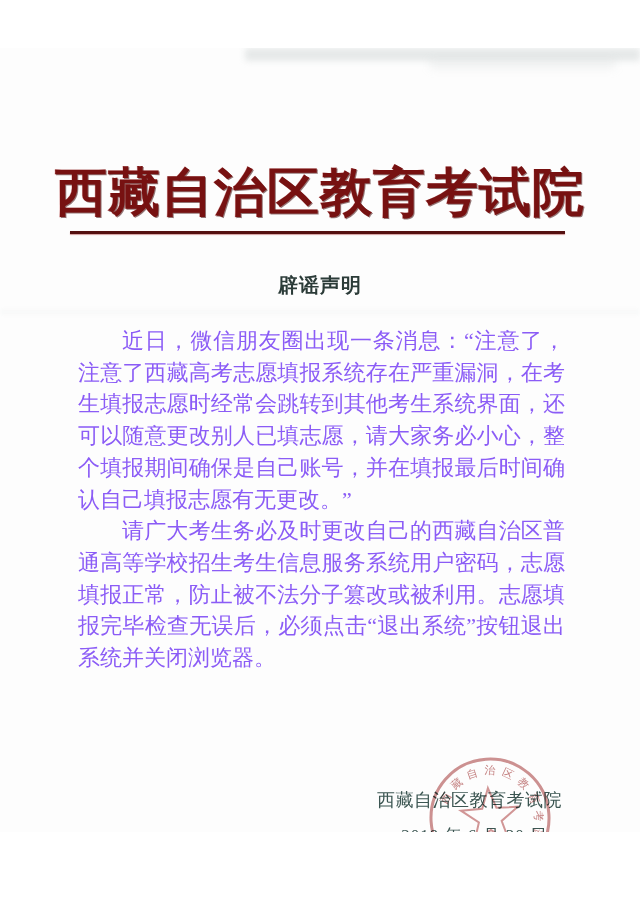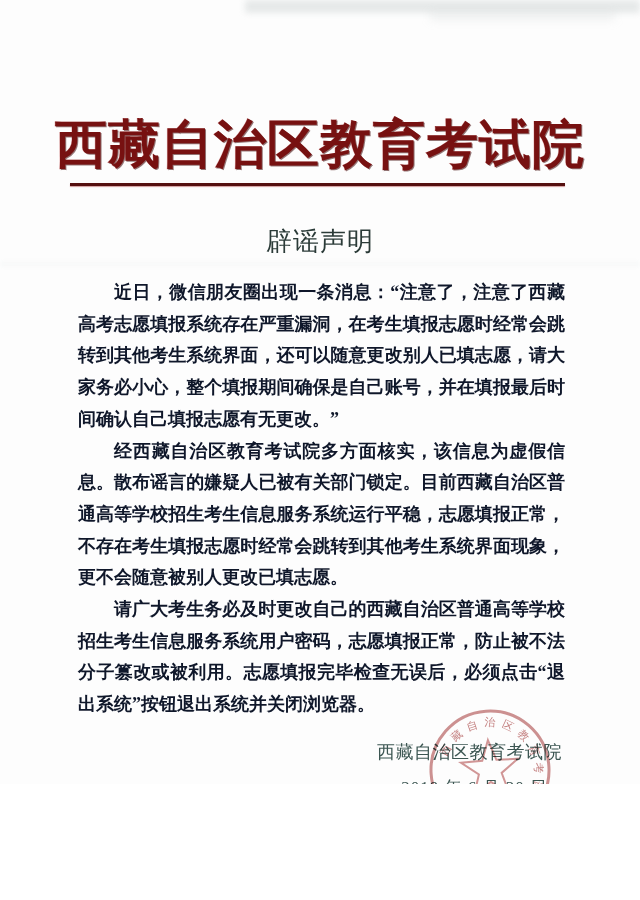--- a/index.html
+++ b/index.html
@@ -2,20 +2,21 @@
 <html><head>
 <meta charset="utf-8">
 <style>
   html,body{margin:0;padding:0;}
   .page{
     position:relative;
     width:640px;height:784px;
     background:#fdfdfd;
     overflow:hidden;
     font-family:"Liberation Serif","DejaVu Serif",serif;
+    margin-top:48px;
   }
   
   .smudge{position:absolute;pointer-events:none;}
   .smudge-a{left:245px;top:0;width:395px;height:13px;background:rgba(178,188,188,.30);filter:blur(3px);}
   .smudge-b{left:430px;top:12px;width:185px;height:9px;background:rgba(188,196,196,.18);filter:blur(4px);}
   .smudge-c{left:0;top:262px;width:640px;height:4px;background:rgba(200,206,206,.12);filter:blur(2px);}
 
   .letterhead{
     position:absolute;left:0;top:116px;width:640px;
     text-align:center;
@@ -26,31 +27,30 @@
     white-space:nowrap;
   }
   .red-rule{
     position:absolute;left:70px;top:183px;width:495px;height:3px;
     background:#551010;
     box-shadow:0 1px 1px rgba(160,40,40,.45);
   }
   .doc-title{
     position:absolute;left:0;top:224px;width:640px;
     text-align:center;
-    font-size:26px;font-weight:400;
+    font-size:20px;font-weight:700;
     color:#2b3b38;
     letter-spacing:1px;
   }
   .body-text{
     position:absolute;left:78px;top:277px;width:487px;
-    font-size:18px;line-height:31.7px;
-    color:#0f172a;
+    font-size:22px;line-height:31.7px;
+    color:#8b5cf6;
     text-align:justify;
     text-justify:inter-ideograph;
-    font-weight:bold;
   }
   .body-text p{margin:0;text-indent:2em;}
   .sign-block{
     position:absolute;left:0;top:741px;width:562px;
     text-align:right;
     color:#3c5652;
   }
   .sign-name{font-size:18px;line-height:22px;letter-spacing:0.5px;}
   .sign-date{font-size:17px;line-height:22px;margin-top:14px;padding-right:14px;letter-spacing:1px;}
   .page-number{
@@ -76,21 +76,20 @@
   <div class="smudge smudge-c"></div>
 
   <div class="letterhead">西藏自治区教育考试院</div>
 
   <div class="red-rule"></div>
 
   <div class="doc-title">辟谣声明</div>
 
   <div class="body-text">
     <p>近日，微信朋友圈出现一条消息：“注意了，注意了西藏高考志愿填报系统存在严重漏洞，在考生填报志愿时经常会跳转到其他考生系统界面，还可以随意更改别人已填志愿，请大家务必小心，整个填报期间确保是自己账号，并在填报最后时间确认自己填报志愿有无更改。”</p>
-    <p>经西藏自治区教育考试院多方面核实，该信息为虚假信息。散布谣言的嫌疑人已被有关部门锁定。目前西藏自治区普通高等学校招生考生信息服务系统运行平稳，志愿填报正常，不存在考生填报志愿时经常会跳转到其他考生系统界面现象，更不会随意被别人更改已填志愿。</p>
     <p>请广大考生务必及时更改自己的西藏自治区普通高等学校招生考生信息服务系统用户密码，志愿填报正常，防止被不法分子篡改或被利用。志愿填报完毕检查无误后，必须点击“退出系统”按钮退出系统并关闭浏览器。</p>
   </div>
 
   <div class="sign-block">
     <div class="sign-name">西藏自治区教育考试院</div>
     <div class="sign-date">2019 年 6 月 30 日</div>
   </div>
 
   <svg class="seal" viewBox="0 0 132 136">
     <defs>

